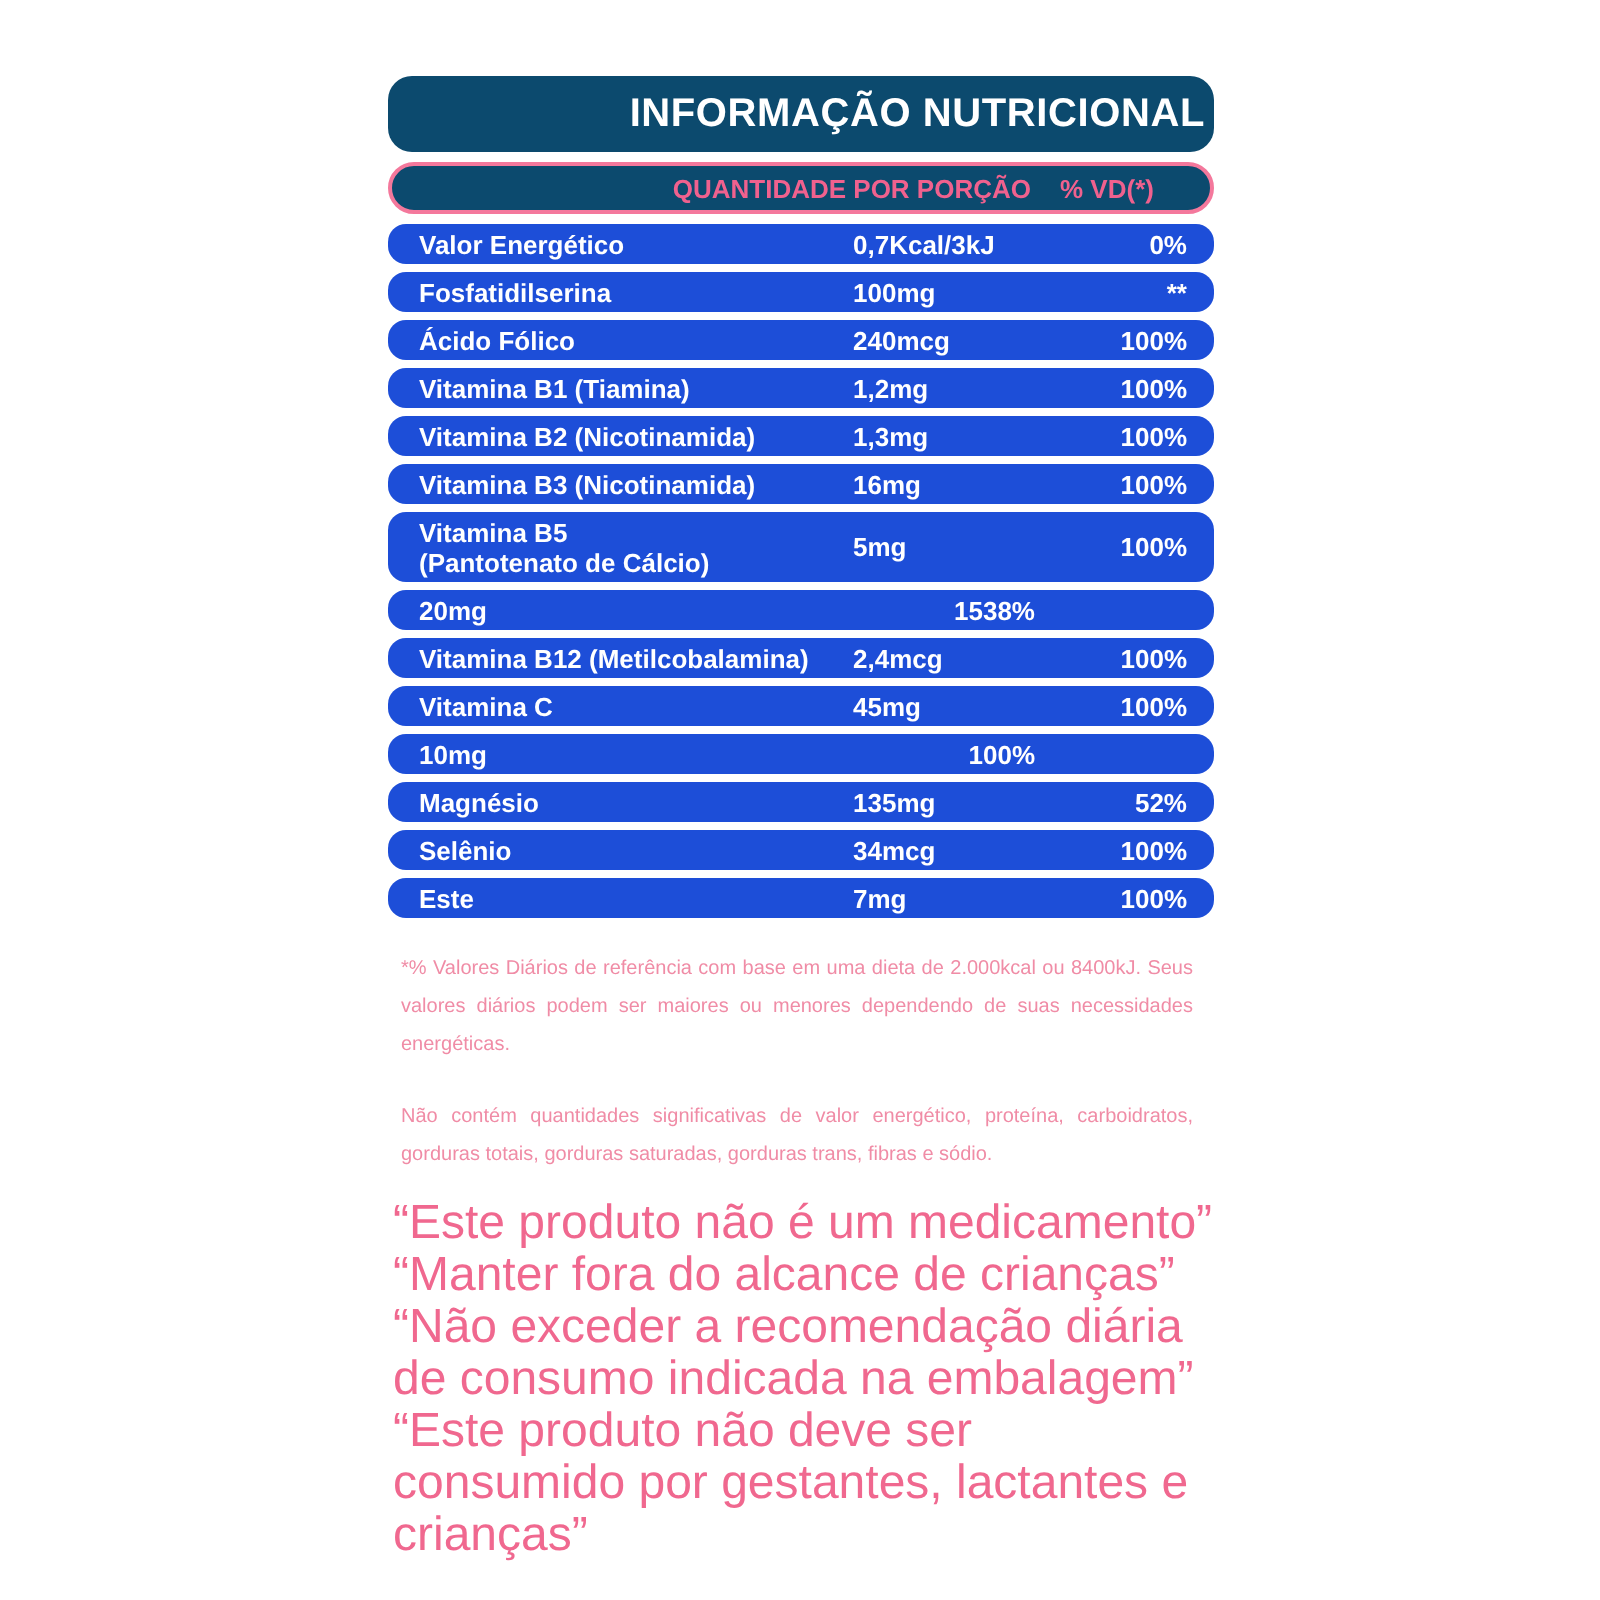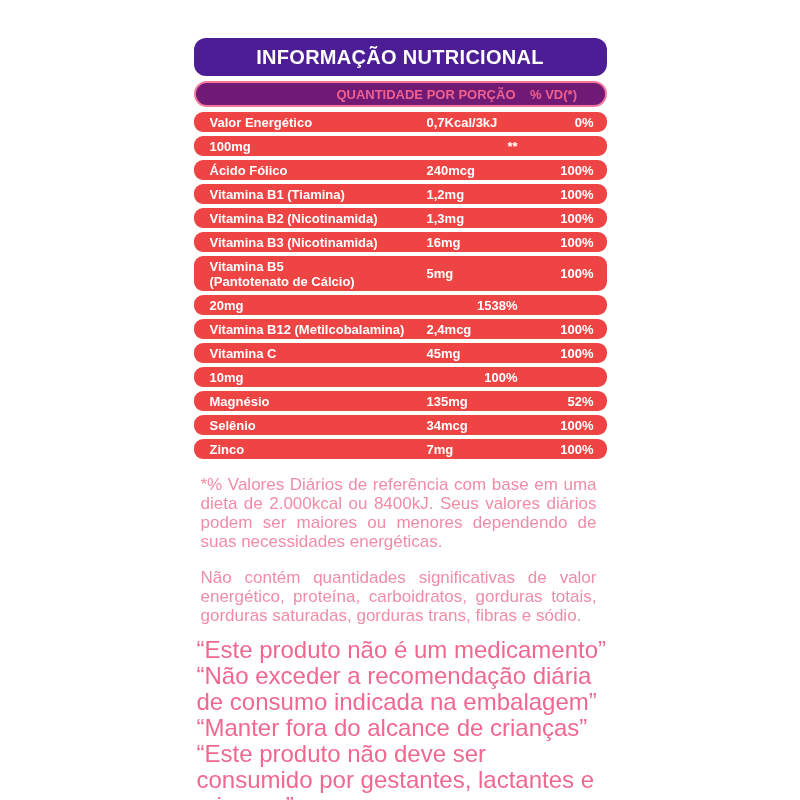--- a/index.html
+++ b/index.html
@@ -1,46 +1,46 @@
 <!DOCTYPE html>
 <html><head>
 <meta charset="utf-8">
 <style>
   * { margin: 0; padding: 0; box-sizing: border-box; }
   html, body { width: 800px; height: 800px; background: #ffffff;
     font-family: "Liberation Sans", sans-serif; }
   .label { width: 413px; margin: 0 auto; padding-top: 38px; }
 
   
-  .header-box { background: #4c1d95; border-radius: 12px; color: #ffffff;
-    text-align: center; padding: 7px 4px 7px; }
+  .header-box { background: #0c4a6e; border-radius: 12px; color: #ffffff;
+    text-align: right; padding: 7px 4px 7px; }
   .title { font-size: 20px; font-weight: bold; line-height: 24px; letter-spacing: 0.3px; }
   .subtitle { font-size: 13.5px; font-weight: bold; line-height: 17px; }
 
   
-  .col-header { margin-top: 5px; height: 26px; background: #701a75;
+  .col-header { margin-top: 5px; height: 26px; background: #0c4a6e;
     border: 2px solid #F4789C; border-radius: 13px;
     display: flex; align-items: center; padding: 0 13px 0 16px;
     color: #F0618E; font-weight: bold; font-size: 13px; }
   .col-header .qcol { flex: 1; text-align: right; }
   .col-header .vdcol { width: 76px; text-align: center; }
 
   
   .tbl { margin-top: 5px; }
-  .row { background: #ef4444; border-radius: 9px; margin-bottom: 4px;
+  .row { background: #1d4ed8; border-radius: 9px; margin-bottom: 4px;
     min-height: 20px; display: grid; grid-template-columns: 1fr 91px 76px;
     align-items: center; padding: 0 13px 0 16px;
     color: #ffffff; font-weight: bold; font-size: 13px; }
   .row .name  { white-space: pre-line; line-height: 15px; padding: 2.5px 0; text-align: left; }
   .row .value { text-align: left; }
   .row .vd    { text-align: right; }
 
   
   .footnotes { margin-top: 16px; padding: 0 10px 0 7px; }
-  .footnote { color: #F08CA6; font-size: 17px; line-height: 19px;
+  .footnote { color: #F08CA6; font-size: 10px; line-height: 19px;
     text-align: justify; }
   .footnote + .footnote { margin-top: 17px; }
 
   
   .warnings { margin-top: 12px; padding-left: 3px; }
   .warning { color: #F0688F; font-size: 24px; font-weight: normal; line-height: 26px; }
 </style>
 </head>
 <body>
 
@@ -55,20 +55,21 @@
     <span class="vdcol">% VD(*)</span>
   </div>
 
   <div class="tbl">
       <div class="row">
         <span class="name">Valor Energético</span>
         <span class="value">0,7Kcal/3kJ</span>
         <span class="vd">0%</span>
       </div>
       <div class="row">
+        <span class="name">Fosfatidilserina</span>
         <span class="value">100mg</span>
         <span class="vd">**</span>
       </div>
       <div class="row">
         <span class="name">Ácido Fólico</span>
         <span class="value">240mcg</span>
         <span class="vd">100%</span>
       </div>
       <div class="row">
         <span class="name">Vitamina B1 (Tiamina)</span>
@@ -113,31 +114,31 @@
         <span class="name">Magnésio</span>
         <span class="value">135mg</span>
         <span class="vd">52%</span>
       </div>
       <div class="row">
         <span class="name">Selênio</span>
         <span class="value">34mcg</span>
         <span class="vd">100%</span>
       </div>
       <div class="row">
-        <span class="name">Zinco</span>
+        <span class="name">Este</span>
         <span class="value">7mg</span>
         <span class="vd">100%</span>
       </div>
     </div>
 
   <div class="footnotes">
       <p class="footnote">*% Valores Diários de referência com base em uma dieta de 2.000kcal ou 8400kJ.  Seus valores diários podem ser maiores ou menores dependendo de suas necessidades energéticas.</p>
       <p class="footnote">Não contém quantidades significativas de valor energético, proteína, carboidratos, gorduras totais, gorduras saturadas, gorduras trans, fibras e sódio.</p>
     </div>
 
   <div class="warnings">
       <div class="warning">“Este produto não é um medicamento”</div>
+      <div class="warning">“Manter fora do alcance de crianças”</div>
       <div class="warning">“Não exceder a recomendação diária de consumo indicada na embalagem”</div>
-      <div class="warning">“Manter fora do alcance de crianças”</div>
       <div class="warning">“Este produto não deve ser consumido por gestantes, lactantes e crianças”</div>
     </div>
 
 </div>
 
 </body></html>

